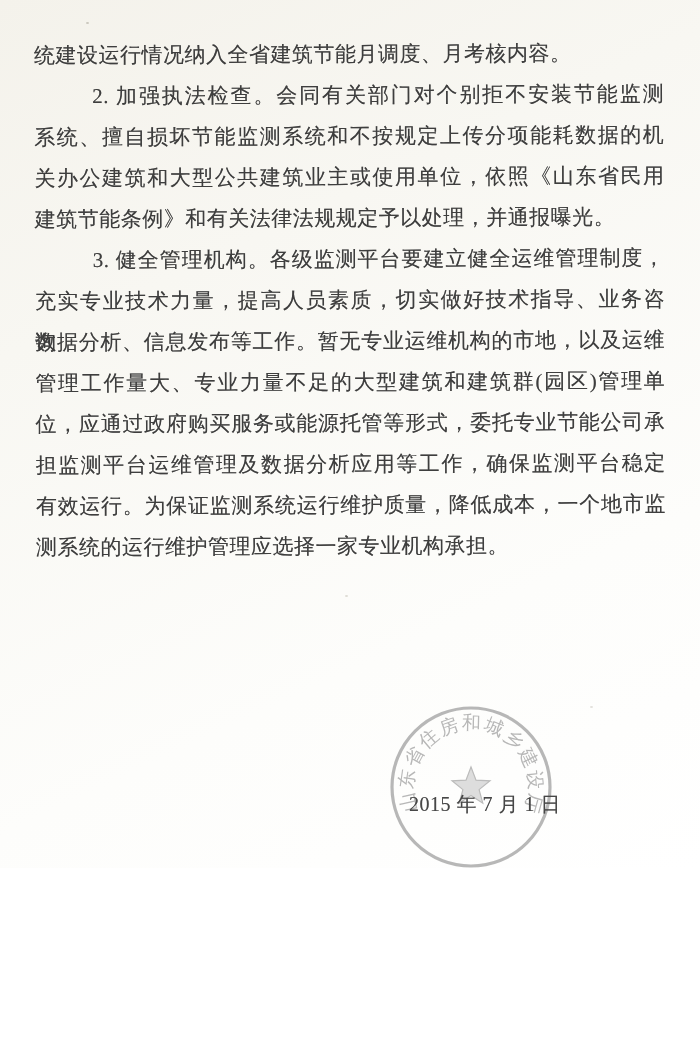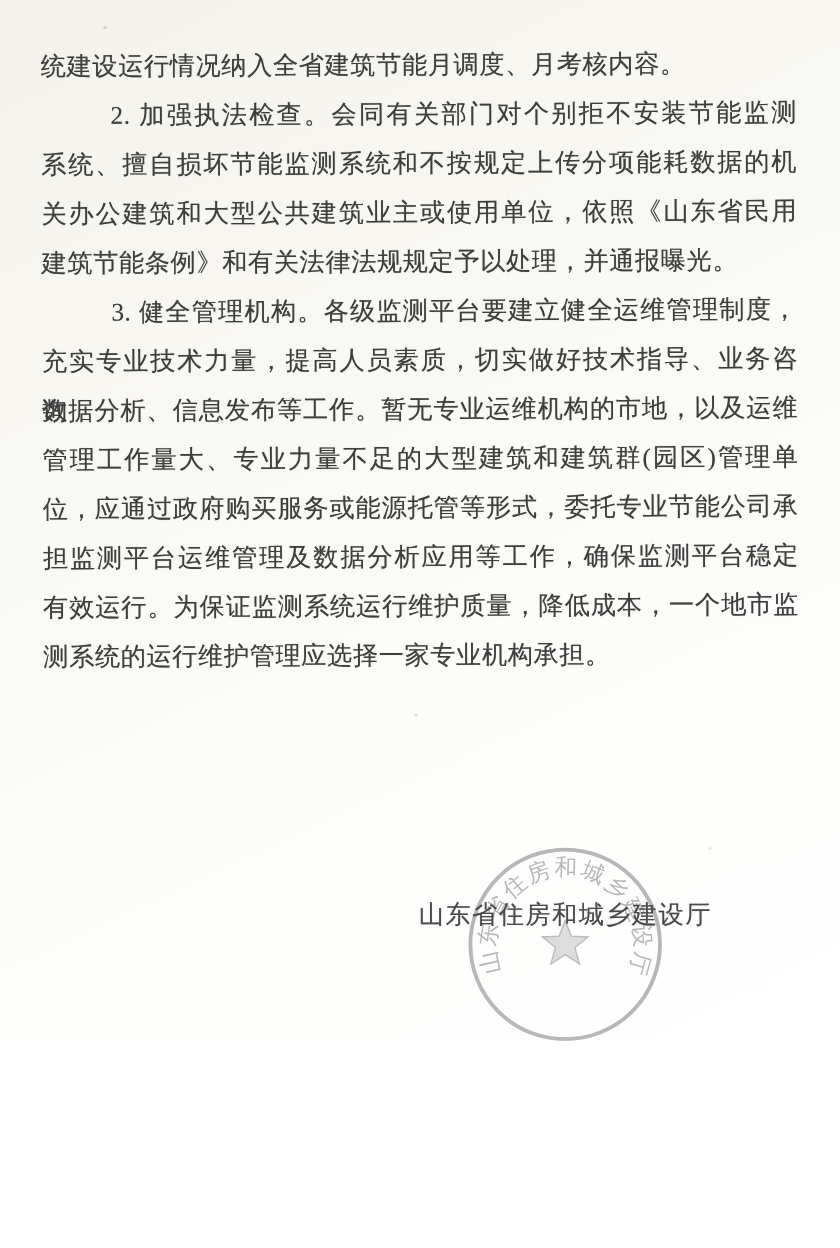--- a/index.html
+++ b/index.html
@@ -108,22 +108,22 @@
     <g filter="url(#sealblur)">
       <circle cx="83" cy="83" r="79" fill="none" stroke="#9d9d9d" stroke-width="3.2"></circle>
       <path d="M 83,63 L 88,76.1 L 102,76.8 L 91.1,85.6 L 94.8,99.2 L 83,91.5 L 71.2,99.2 L 74.9,85.6 L 64,76.8 L 78,76.1 Z" fill="#ababab" fill-opacity="0.55" stroke="#a2a2a2" stroke-width="1.2"></path>
       <path id="sealTextPath" d="M 30.4 107.5 A 58 58 0 1 1 135.6 107.5" fill="none" stroke="none"></path>
       <text font-size="19" fill="#9d9d9d" letter-spacing="2" font-family="Liberation Serif, DejaVu Serif, serif">
         <textPath href="#sealTextPath" startOffset="2">山东省住房和城乡建设厅</textPath>
       </text>
     </g>
   </svg>
 
-  <div class="signature-agency">山东省住房和城乡建设厅</div>
 
+  <div class="signature-date">2015 年 7 月 1 日</div>
 
   <div class="page-number">— 6 —</div>
 
   <div class="speck" style="left:86px; top:22px; width:3px; height:2px;"></div>
   <div class="speck" style="left:345px; top:595px; width:3px; height:2px; opacity:.6;"></div>
   <div class="speck" style="left:590px; top:706px; width:3px; height:2px; opacity:.5;"></div>
 
 </div>
 
 </body></html>

